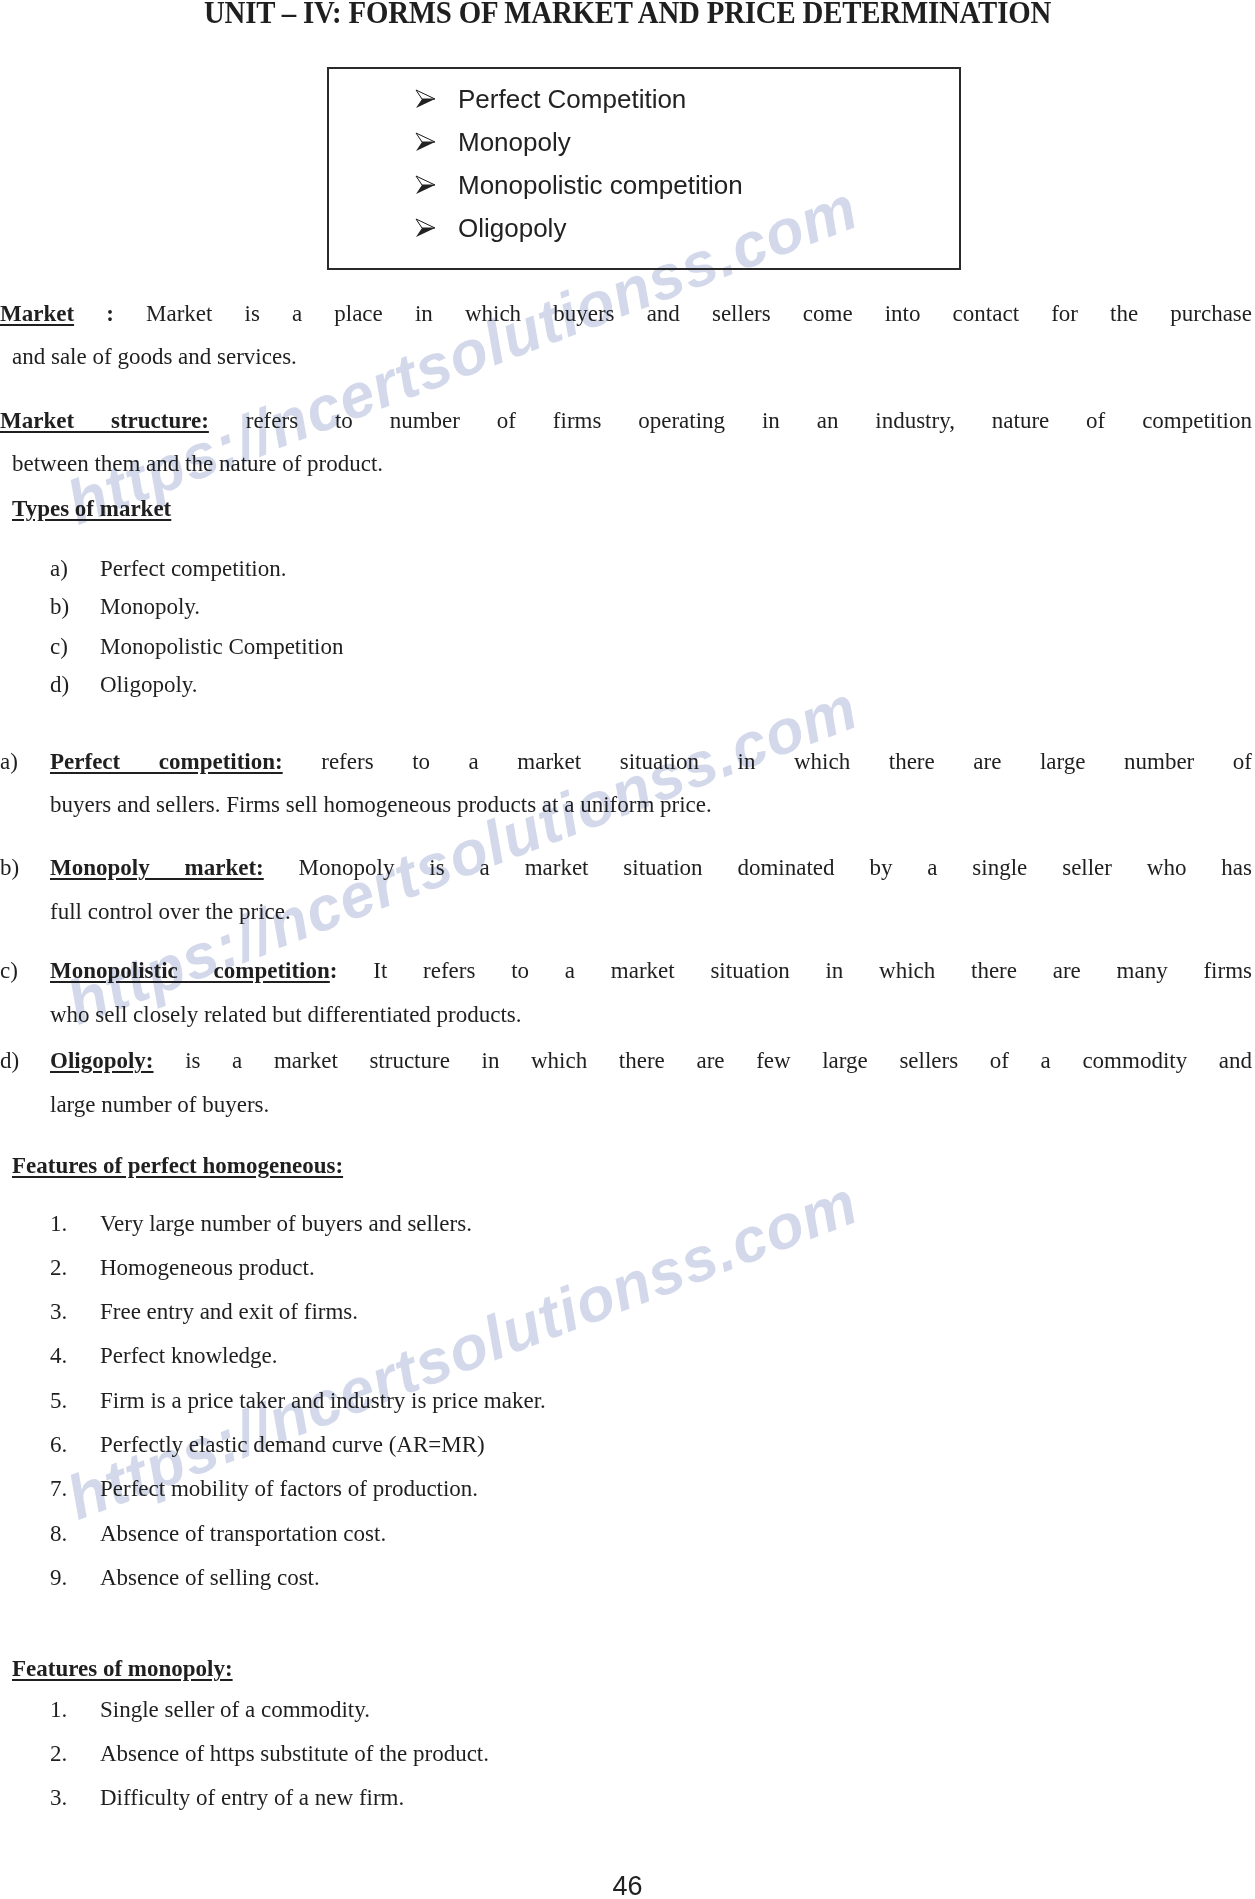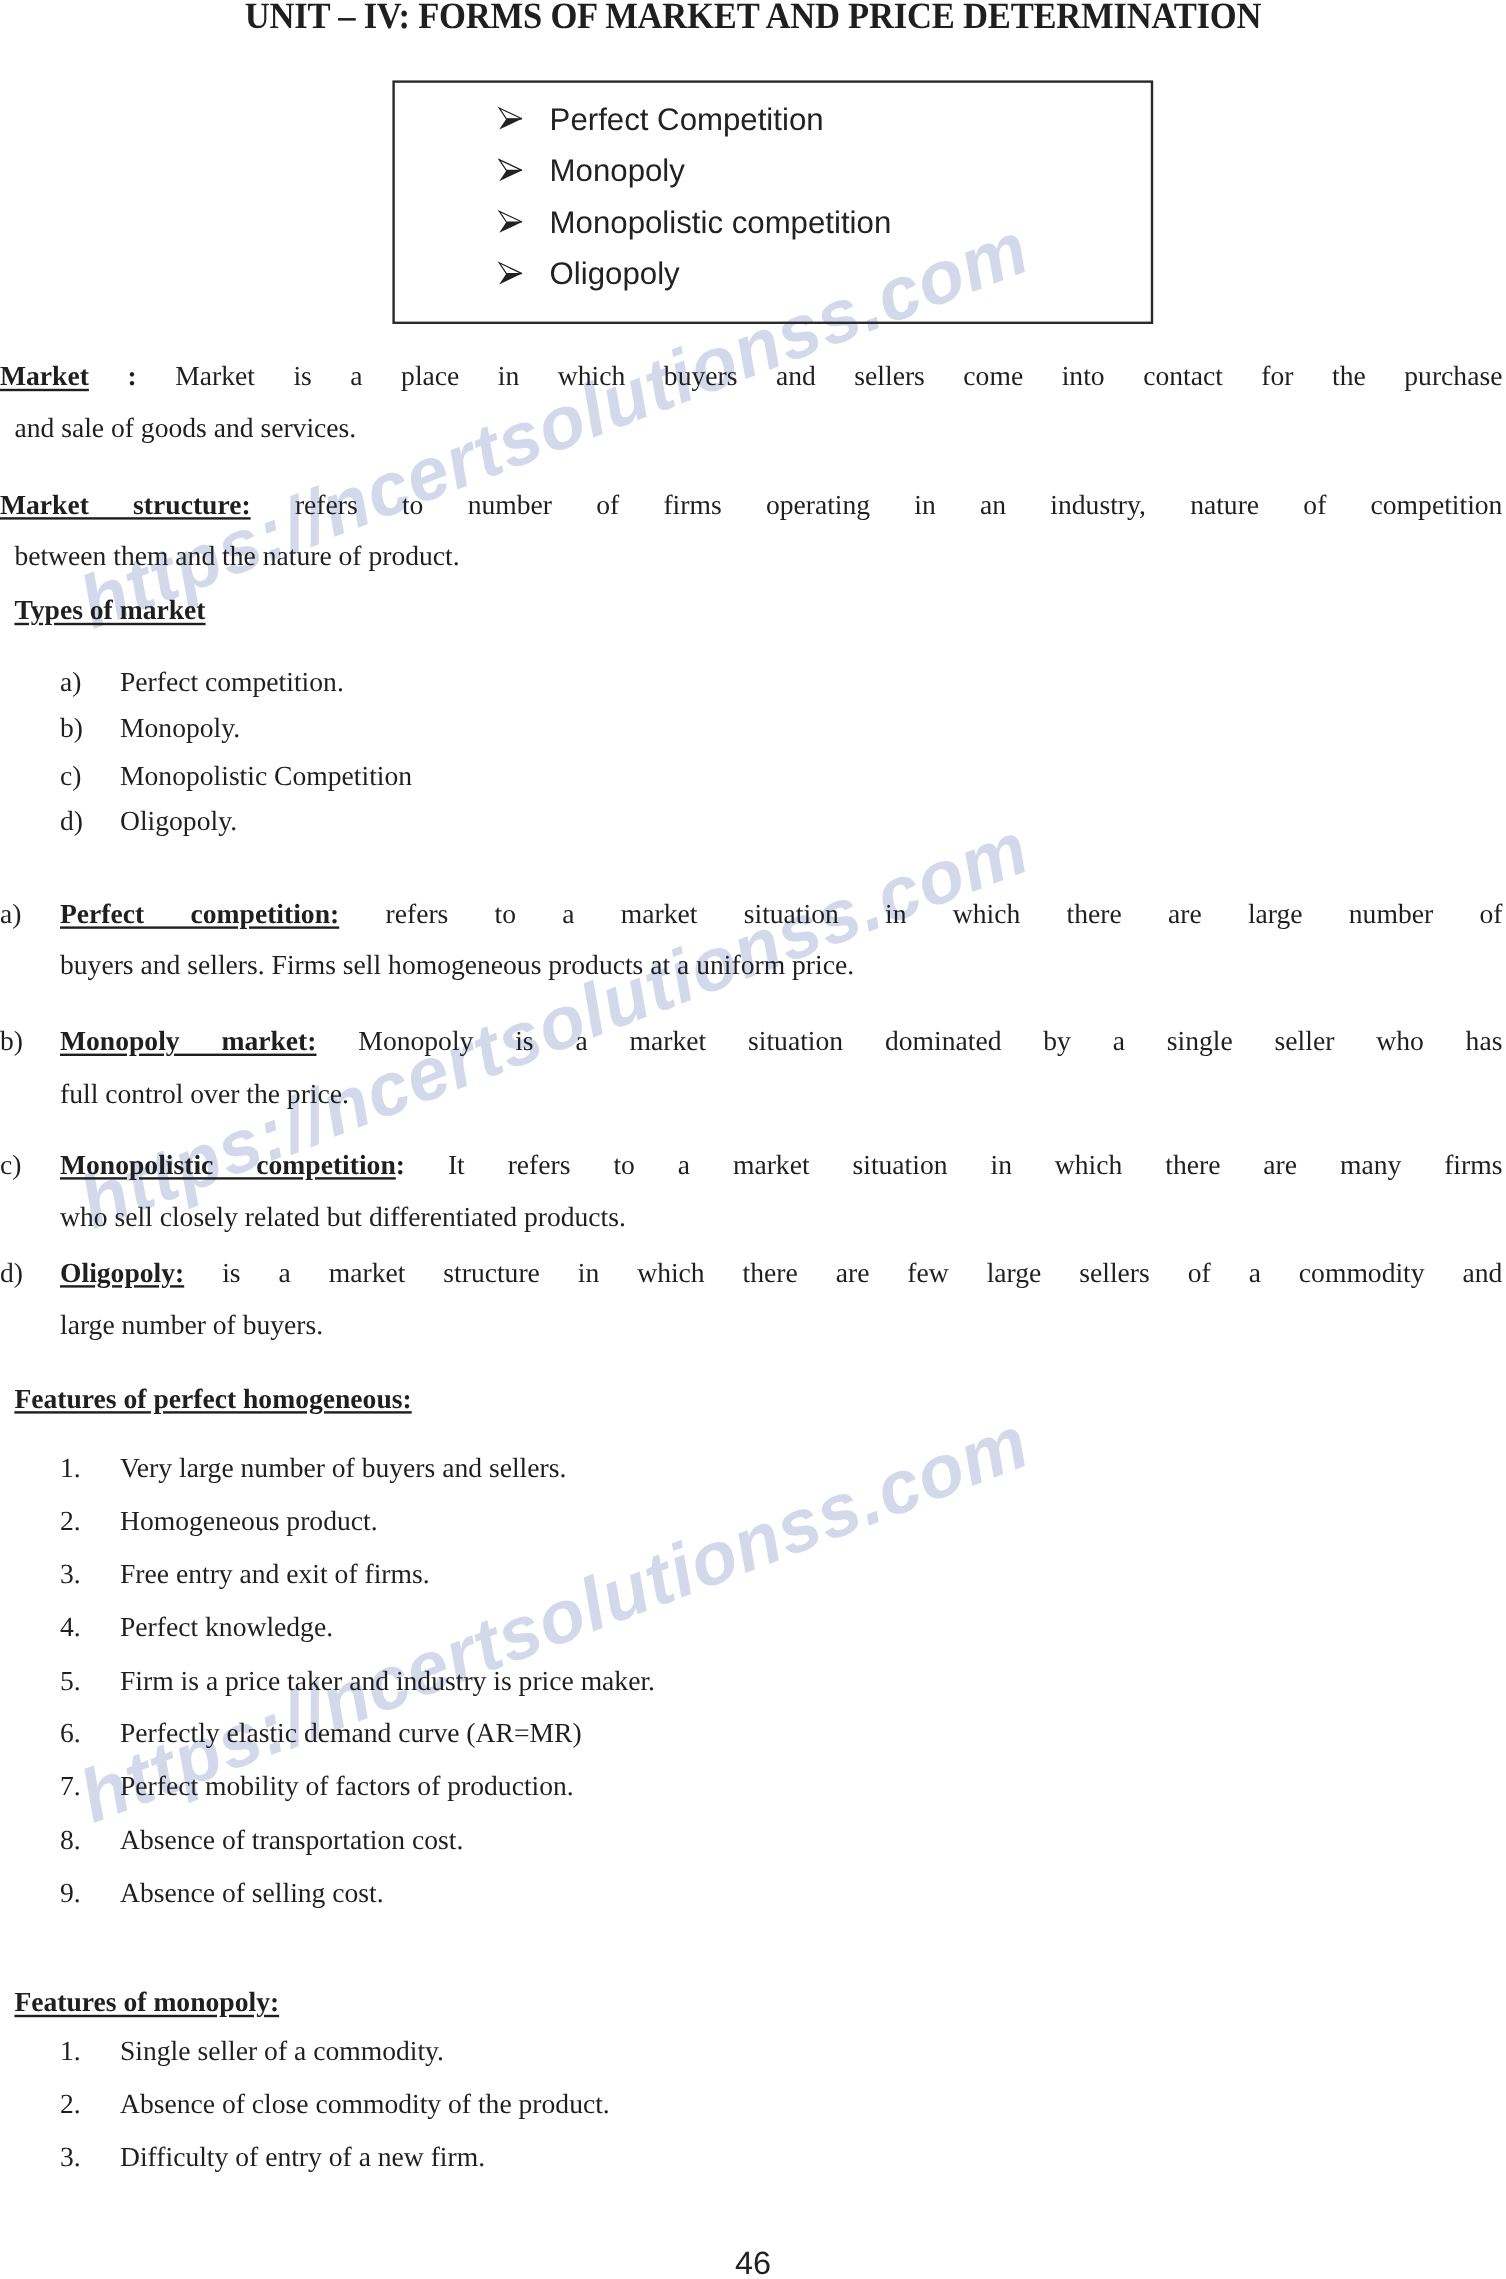--- a/index.html
+++ b/index.html
@@ -146,20 +146,20 @@
     <span class="txt">Absence of selling cost.</span>
   </div>
 
 <div class="ln b u cont0" style="top:1653px;">Features of monopoly:</div>
 <div class="ln" style="top:1694px; left:0;">
     <span class="num">1.</span>
     <span class="txt">Single seller of a commodity.</span>
   </div>
 <div class="ln" style="top:1738px; left:0;">
     <span class="num">2.</span>
-    <span class="txt">Absence of close commodity of the product.</span>
+    <span class="txt">Absence of https substitute of the product.</span>
   </div>
 <div class="ln" style="top:1782px; left:0;">
     <span class="num">3.</span>
     <span class="txt">Difficulty of entry of a new firm.</span>
   </div>
 
 <div class="pageno">46</div>
 
 </body></html>

